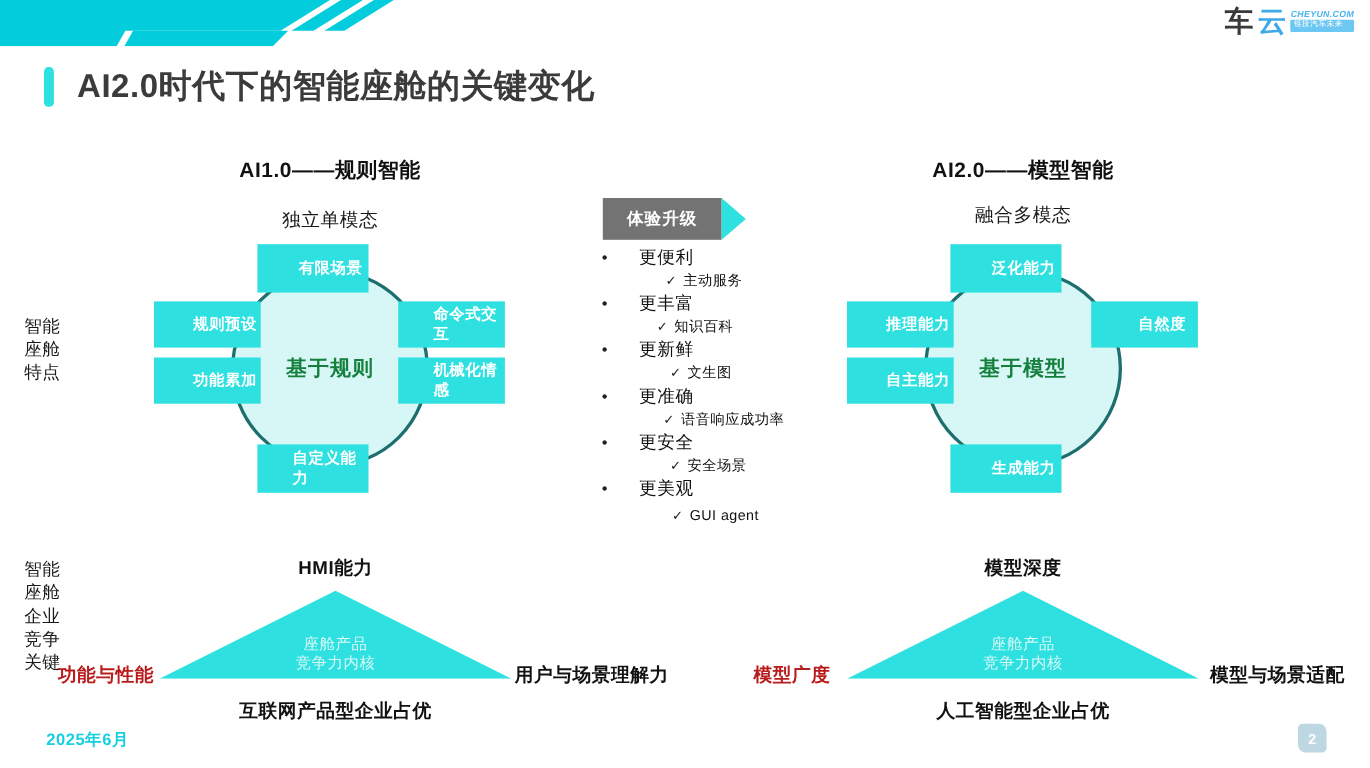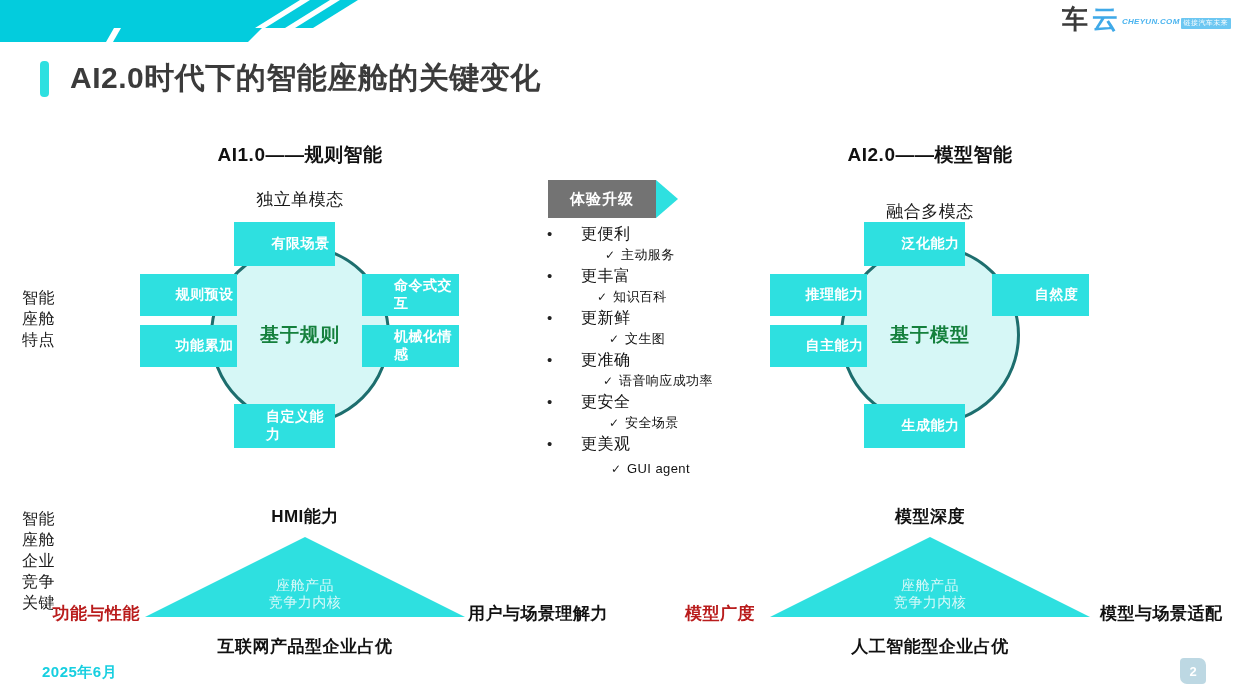--- a/index.html
+++ b/index.html
@@ -10,21 +10,21 @@
     position:relative;overflow:hidden;
     -webkit-font-smoothing:antialiased;
   }
   .slide{position:absolute;inset:0;}
 
   
   .header-band{position:absolute;left:0;top:0;width:1245px;height:42px;}
   .logo{position:absolute;right:14px;top:6px;display:flex;align-items:flex-end;gap:5px;}
   .logo-ch{font-size:26px;font-weight:bold;color:#3a3a3a;letter-spacing:-1px;line-height:1;}
   .logo-yun{font-size:26px;font-weight:bold;color:#3fa9e8;letter-spacing:-1px;line-height:1;}
-  .logo-right{display:flex;gap:1px;padding-bottom:3px;}
+  .logo-right{display:flex;flex-direction:column;gap:1px;padding-bottom:3px;}
   .logo-dom{font-size:8px;font-weight:bold;color:#4ab4ef;font-style:italic;letter-spacing:.3px;line-height:1;}
   .logo-sub{font-size:7px;color:#ffffff;background:#6cc7f2;padding:1px 3px;letter-spacing:.4px;line-height:1.25;border-radius:1px;}
 
   
   .title-row{position:absolute;left:40px;top:58px;display:flex;align-items:center;gap:21px;}
   .title-bar{width:9px;height:36px;background:#2ee0e0;border-radius:4px;}
   .title-text{font-size:30px;font-weight:bold;color:#3b3b3b;letter-spacing:.5px;}
 
   
   .side-label{position:absolute;font-size:16px;color:#1a1a1a;line-height:1.32;letter-spacing:.5px;text-align:center;}
@@ -131,21 +131,21 @@
     <div class="center">基于规则</div>
     <div class="chip c-top">有限场景</div>
     <div class="chip c-rt">命令式交互</div>
     <div class="chip c-rb">机械化情感</div>
     <div class="chip c-bot">自定义能力</div>
     <div class="chip c-lt">规则预设</div>
     <div class="chip c-lb">功能累加</div>
   </div>
 
   <div class="sec-head" style="left:780px;top:142px;width:300px;">AI2.0——模型智能</div>
-  <div class="sub-head" style="left:780px;top:200px;width:300px;font-family:Liberation Serif, serif;">融合多模态</div>
+  <div class="sub-head" style="left:780px;top:184px;width:300px;font-family:Liberation Serif, serif;">融合多模态</div>
 
   <div class="cluster" style="left:770px;top:245px;">
     <div class="ring"></div>
     <div class="center">基于模型</div>
     <div class="chip c-top">泛化能力</div>
     <div class="chip c-rt">自然度</div>
     <div class="chip c-bot">生成能力</div>
     <div class="chip c-lt">推理能力</div>
     <div class="chip c-lb">自主能力</div>
   </div>

